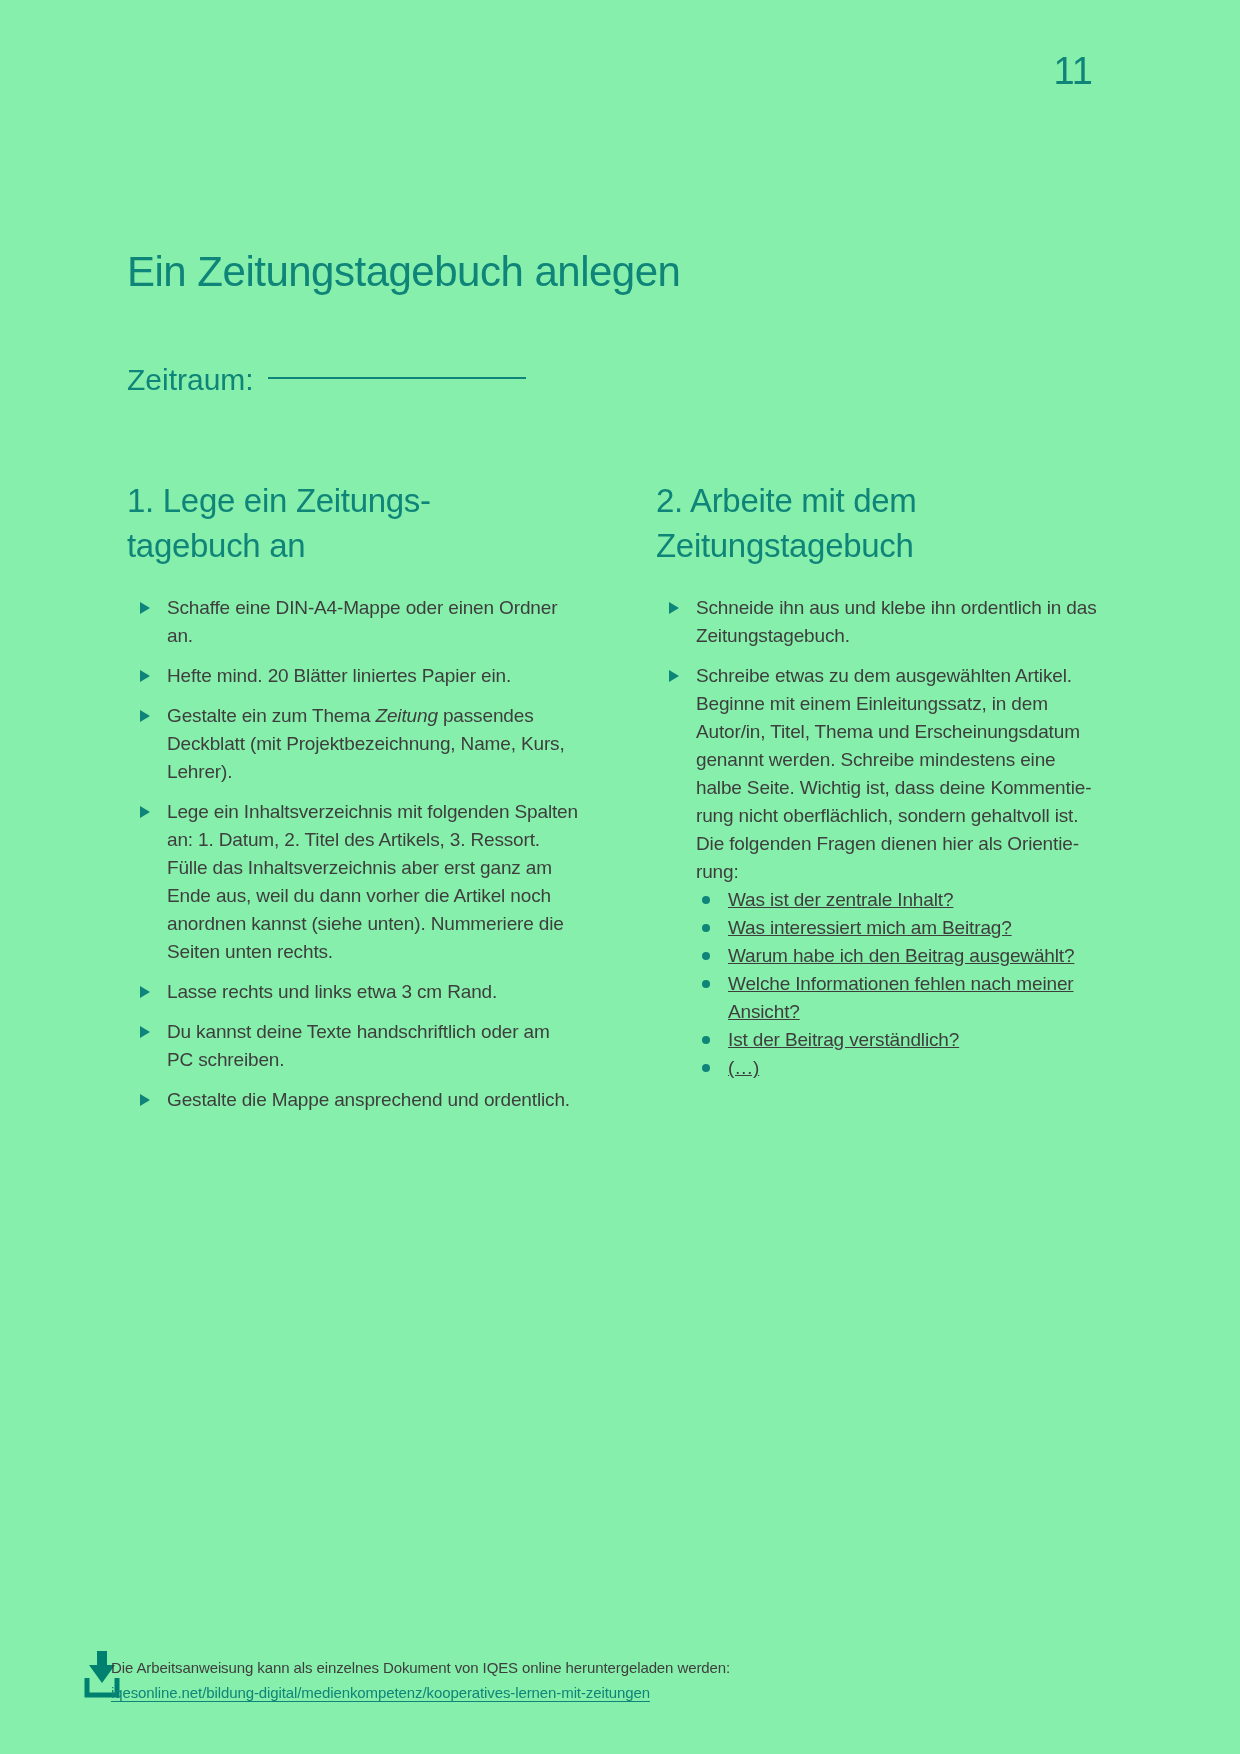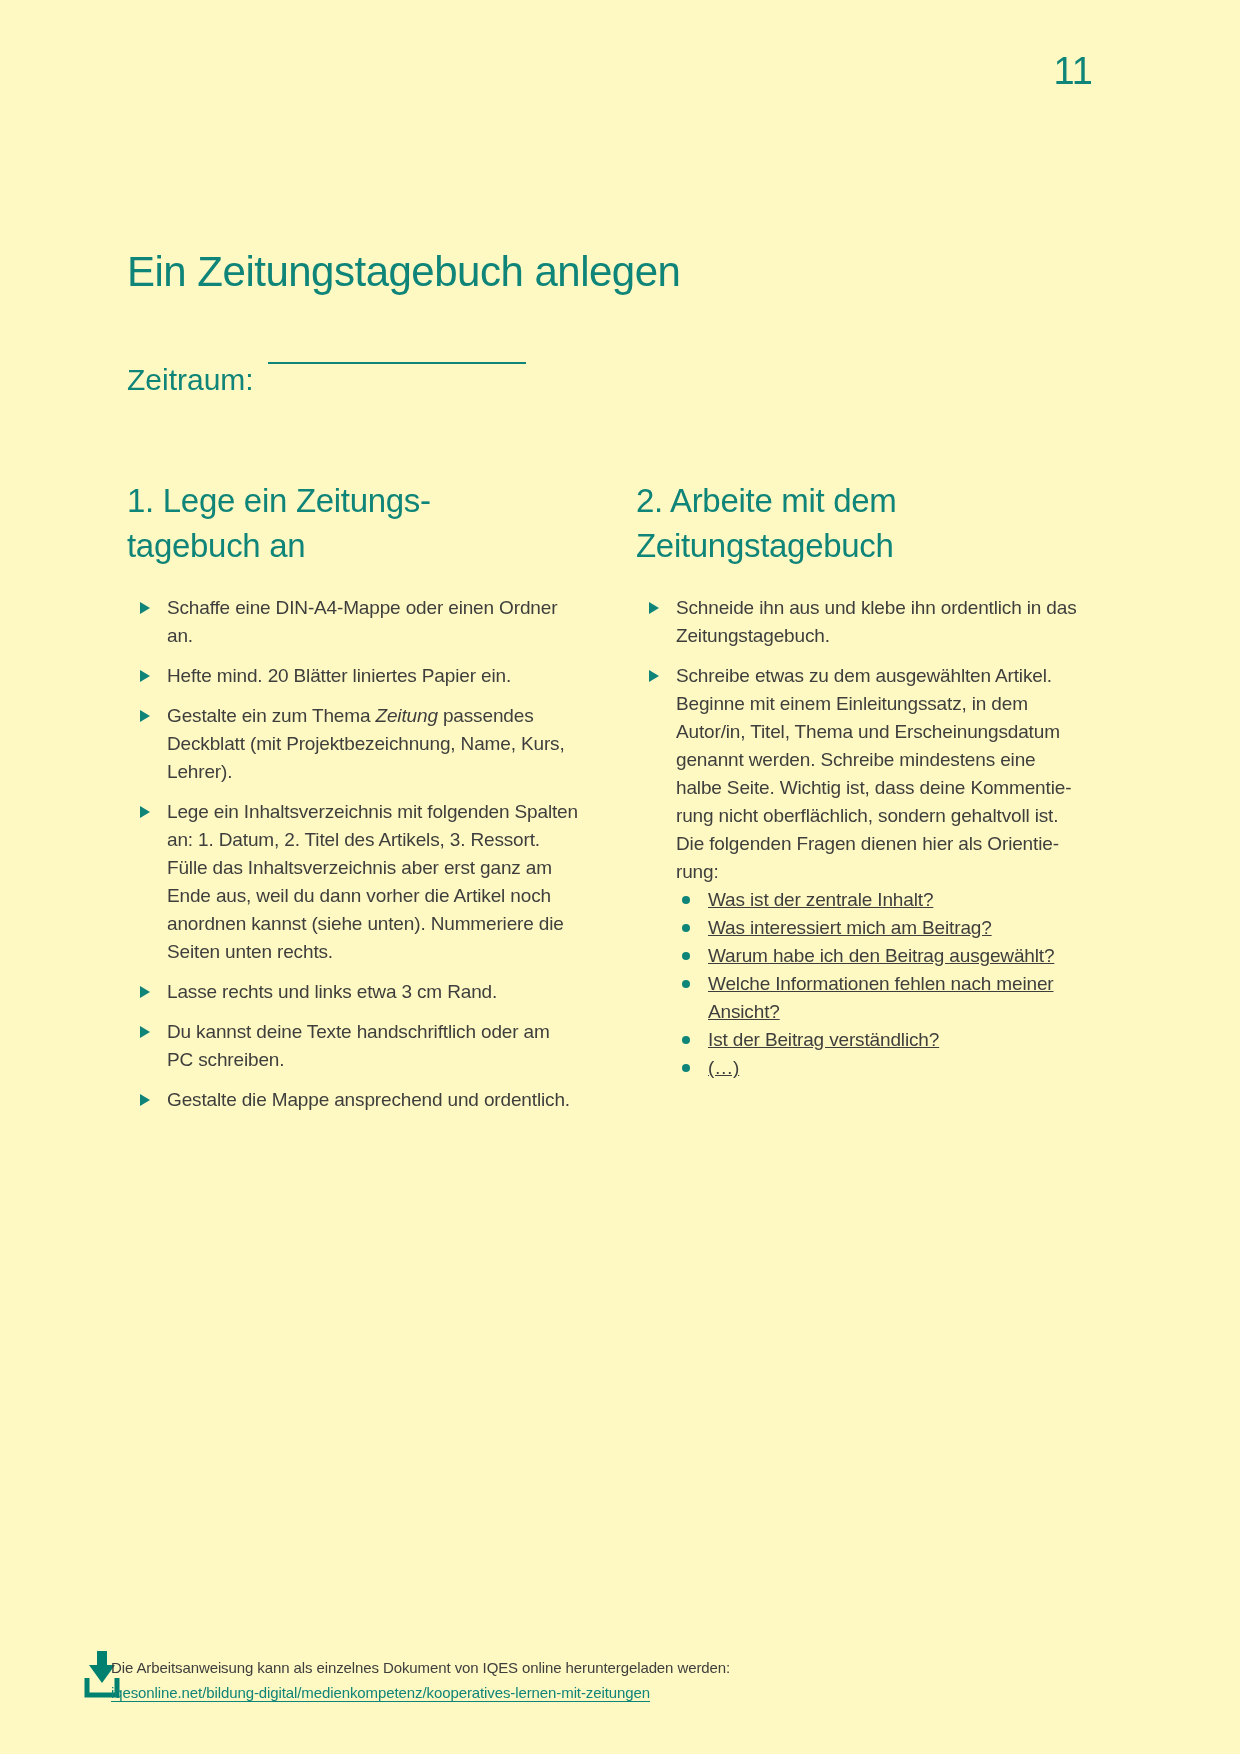--- a/index.html
+++ b/index.html
@@ -1,21 +1,21 @@
 <!DOCTYPE html>
 <html lang="de"><head>
 <meta charset="utf-8">
 <style>
   html, body { margin: 0; padding: 0; background: #e9e9e9; }
   .page {
     position: relative;
     width: 1240px;
     height: 1754px;
     margin: 0 auto;
-    background: #fef9c3;
+    background: #86efac;
     font-family: "Liberation Sans", "DejaVu Sans", sans-serif;
     color: #3e3e3d;
     overflow: hidden;
   }
 
   .page-number {
     position: absolute;
     top: 52px;
     right: 147px;
     font-size: 38px;
@@ -34,42 +34,42 @@
     letter-spacing: -0.5px;
     color: #0f8478;
     text-align: right;
   }
 
   .zeitraum {
     position: absolute;
     left: 127px;
     top: 362px;
     display: flex;
-    align-items: flex-start;
+    align-items: center;
   }
   .zeitraum-label {
     font-size: 30px;
     line-height: 36px;
     font-weight: 300;
     color: #0f8478;
   }
   .zeitraum-line {
     width: 258px;
     border-bottom: 2px solid #0f8478;
     margin-left: 14px;
     margin-bottom: 4px;
   }
 
   .columns {
     position: absolute;
     left: 127px;
     top: 478px;
     display: grid;
     grid-template-columns: 463px 457px;
-    column-gap: 46px;
+    column-gap: 66px;
   }
   .col-heading {
     font-size: 33px;
     line-height: 45px;
     font-weight: 300;
     letter-spacing: -0.3px;
     color: #0f8478;
     margin: 0 0 26px 0;
   }
 

